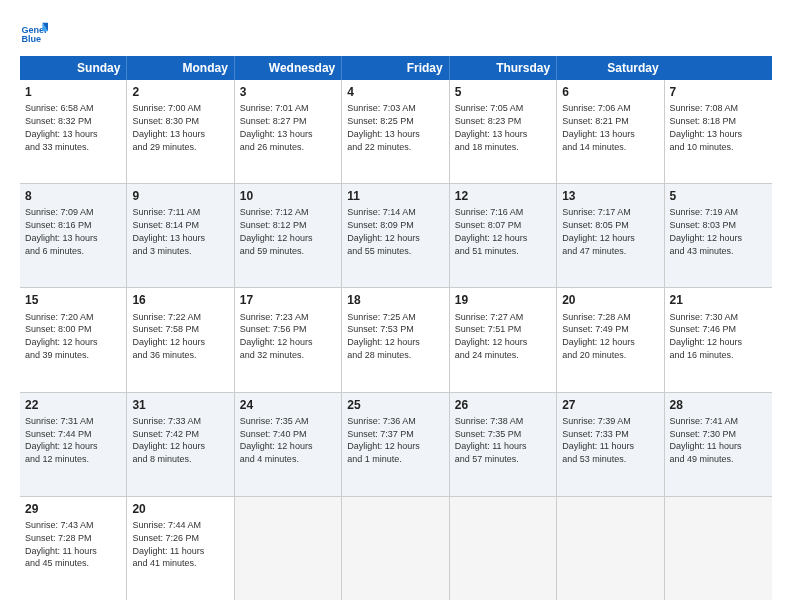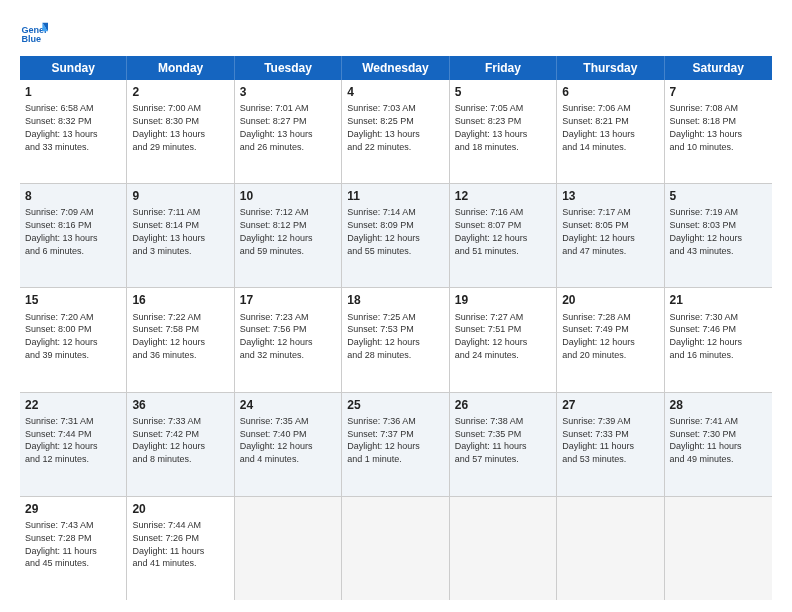--- a/index.html
+++ b/index.html
@@ -55,21 +55,21 @@
     .cal-header {
       display: grid;
       grid-template-columns: repeat(7, 1fr);
       background: #1565C0;
     }
     .cal-header-cell {
       color: #fff;
       font-size: 12px;
       font-weight: bold;
       padding: 5px 6px;
-      text-align: center;
+      text-align: right;
       border-right: 1px solid rgba(255,255,255,0.2);
     }
     .cal-header-cell:last-child { border-right: none; }
     .cal-body {
       flex: 1;
       display: flex;
       flex-direction: column;
     }
     .cal-row {
       display: grid;
@@ -125,21 +125,20 @@
     <div class="title-section">
       <div class="month-title"></div>
       <div class="location"></div>
     </div>
   </div>
 
   <div class="calendar">
     <div class="cal-header">
       <div class="cal-header-cell">Sunday</div>
       <div class="cal-header-cell">Monday</div>
-      <div class="cal-header-cell">Tuesday</div>
       <div class="cal-header-cell">Wednesday</div>
       <div class="cal-header-cell">Friday</div>
       <div class="cal-header-cell">Thursday</div>
       <div class="cal-header-cell">Saturday</div>
     </div>
     <div class="cal-body" id="cal-body">
     <div class="cal-row">
           <div class="cal-cell"><span class="day-num">1</span><span class="info">Sunrise: 6:58 AM<br>Sunset: 8:32 PM<br>Daylight: 13 hours<br>and 33 minutes.</span></div>
           <div class="cal-cell"><span class="day-num">2</span><span class="info">Sunrise: 7:00 AM<br>Sunset: 8:30 PM<br>Daylight: 13 hours<br>and 29 minutes.</span></div>
           <div class="cal-cell"><span class="day-num">3</span><span class="info">Sunrise: 7:01 AM<br>Sunset: 8:27 PM<br>Daylight: 13 hours<br>and 26 minutes.</span></div>
@@ -161,21 +160,21 @@
           <div class="cal-cell"><span class="day-num">15</span><span class="info">Sunrise: 7:20 AM<br>Sunset: 8:00 PM<br>Daylight: 12 hours<br>and 39 minutes.</span></div>
           <div class="cal-cell"><span class="day-num">16</span><span class="info">Sunrise: 7:22 AM<br>Sunset: 7:58 PM<br>Daylight: 12 hours<br>and 36 minutes.</span></div>
           <div class="cal-cell"><span class="day-num">17</span><span class="info">Sunrise: 7:23 AM<br>Sunset: 7:56 PM<br>Daylight: 12 hours<br>and 32 minutes.</span></div>
           <div class="cal-cell"><span class="day-num">18</span><span class="info">Sunrise: 7:25 AM<br>Sunset: 7:53 PM<br>Daylight: 12 hours<br>and 28 minutes.</span></div>
           <div class="cal-cell"><span class="day-num">19</span><span class="info">Sunrise: 7:27 AM<br>Sunset: 7:51 PM<br>Daylight: 12 hours<br>and 24 minutes.</span></div>
           <div class="cal-cell"><span class="day-num">20</span><span class="info">Sunrise: 7:28 AM<br>Sunset: 7:49 PM<br>Daylight: 12 hours<br>and 20 minutes.</span></div>
           <div class="cal-cell"><span class="day-num">21</span><span class="info">Sunrise: 7:30 AM<br>Sunset: 7:46 PM<br>Daylight: 12 hours<br>and 16 minutes.</span></div>
         </div>
         <div class="cal-row">
           <div class="cal-cell"><span class="day-num">22</span><span class="info">Sunrise: 7:31 AM<br>Sunset: 7:44 PM<br>Daylight: 12 hours<br>and 12 minutes.</span></div>
-          <div class="cal-cell"><span class="day-num">36</span><span class="info">Sunrise: 7:33 AM<br>Sunset: 7:42 PM<br>Daylight: 12 hours<br>and 8 minutes.</span></div>
+          <div class="cal-cell"><span class="day-num">31</span><span class="info">Sunrise: 7:33 AM<br>Sunset: 7:42 PM<br>Daylight: 12 hours<br>and 8 minutes.</span></div>
           <div class="cal-cell"><span class="day-num">24</span><span class="info">Sunrise: 7:35 AM<br>Sunset: 7:40 PM<br>Daylight: 12 hours<br>and 4 minutes.</span></div>
           <div class="cal-cell"><span class="day-num">25</span><span class="info">Sunrise: 7:36 AM<br>Sunset: 7:37 PM<br>Daylight: 12 hours<br>and 1 minute.</span></div>
           <div class="cal-cell"><span class="day-num">26</span><span class="info">Sunrise: 7:38 AM<br>Sunset: 7:35 PM<br>Daylight: 11 hours<br>and 57 minutes.</span></div>
           <div class="cal-cell"><span class="day-num">27</span><span class="info">Sunrise: 7:39 AM<br>Sunset: 7:33 PM<br>Daylight: 11 hours<br>and 53 minutes.</span></div>
           <div class="cal-cell"><span class="day-num">28</span><span class="info">Sunrise: 7:41 AM<br>Sunset: 7:30 PM<br>Daylight: 11 hours<br>and 49 minutes.</span></div>
         </div>
         <div class="cal-row">
           <div class="cal-cell"><span class="day-num">29</span><span class="info">Sunrise: 7:43 AM<br>Sunset: 7:28 PM<br>Daylight: 11 hours<br>and 45 minutes.</span></div>
           <div class="cal-cell"><span class="day-num">20</span><span class="info">Sunrise: 7:44 AM<br>Sunset: 7:26 PM<br>Daylight: 11 hours<br>and 41 minutes.</span></div>
           <div class="cal-cell empty"></div>

